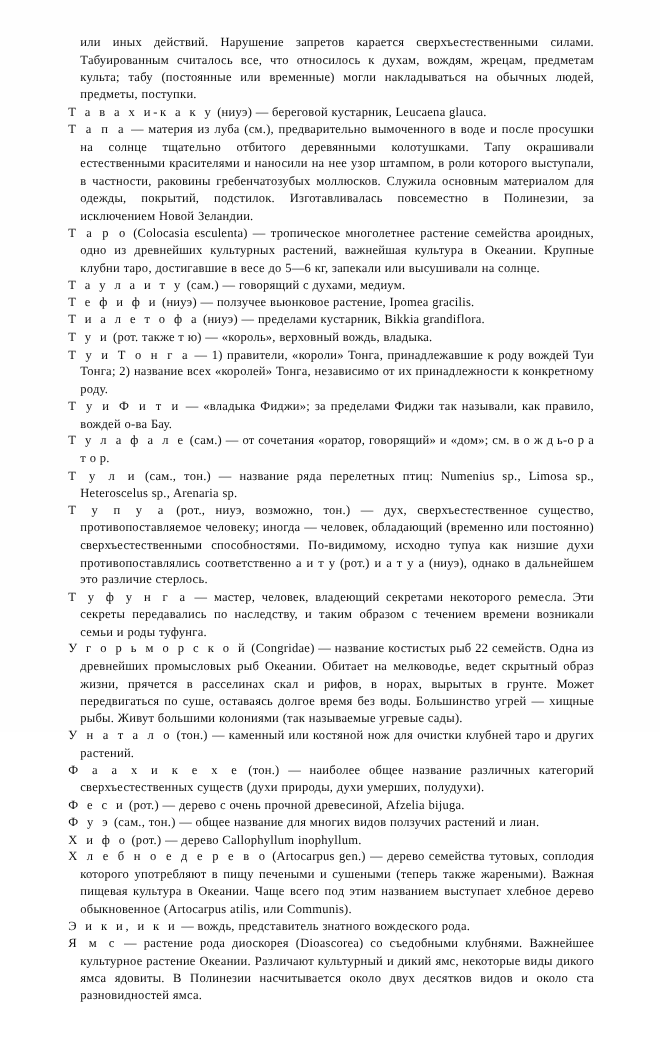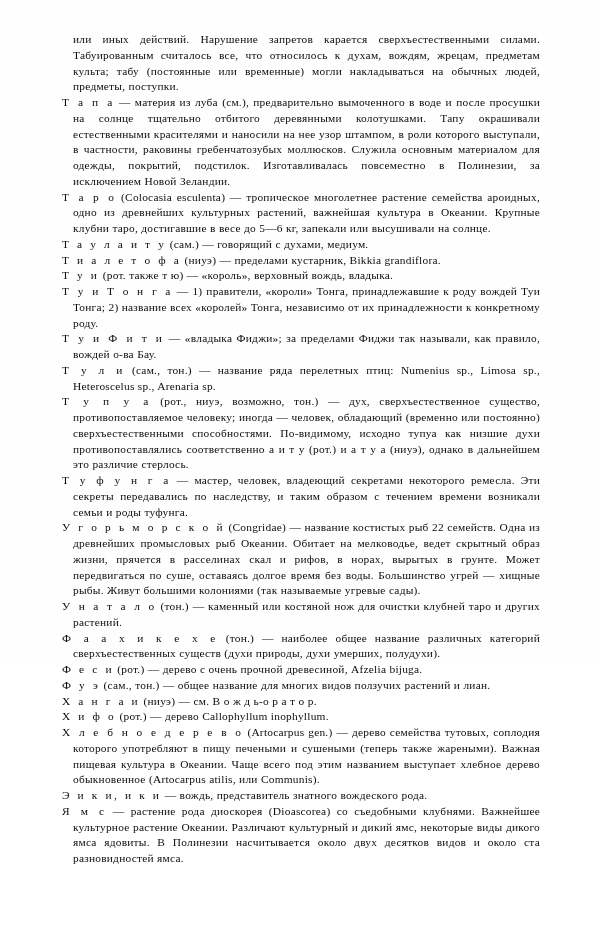--- a/index.html
+++ b/index.html
@@ -50,34 +50,36 @@
     letter-spacing: 0.22em;
     font-weight: 400;
   }
 </style>
 </head>
 <body>
 
 <div class="page">
   <div class="column" id="column">
       <p class="entry noindent"><span>или иных действий. Нарушение запретов карается сверхъестественными силами. Табуированным считалось все, что относилось к духам, вождям, жрецам, предметам культа; табу (постоянные или временные) могли накладываться на обычных людей, предметы, поступки.</span></p>
+      <p class="entry"><span class="hw">Т а в а х и-к а к у</span><span> (ниуэ) — береговой кустарник, Leucaena glauca.</span></p>
       <p class="entry"><span class="hw">Т а п а</span><span> — материя из луба (см.), предварительно вымоченного в воде и после просушки на солнце тщательно отбитого деревянными колотушками. Тапу окрашивали естественными красителями и наносили на нее узор штампом, в роли которого выступали, в частности, раковины гребенчатозубых моллюсков. Служила основным материалом для одежды, покрытий, подстилок. Изготавливалась повсеместно в Полинезии, за исключением Новой Зеландии.</span></p>
       <p class="entry"><span class="hw">Т а р о</span><span> (Colocasia esculenta) — тропическое многолетнее растение семейства ароидных, одно из древнейших культурных растений, важнейшая культура в Океании. Крупные клубни таро, достигавшие в весе до 5—6 кг, запекали или высушивали на солнце.</span></p>
       <p class="entry"><span class="hw">Т а у л а и т у</span><span> (сам.) — говорящий с духами, медиум.</span></p>
+      <p class="entry"><span class="hw">Т е ф и ф и</span><span> (ниуэ) — ползучее вьюнковое растение, Ipomea gracilis.</span></p>
       <p class="entry"><span class="hw">Т и а л е т о ф а</span><span> (ниуэ) — пределами кустарник, Bikkia grandiflora.</span></p>
       <p class="entry"><span class="hw">Т у и</span><span> (рот. также т ю) — «король», верховный вождь, владыка.</span></p>
       <p class="entry"><span class="hw">Т у и  Т о н г а</span><span> — 1) правители, «короли» Тонга, принадлежавшие к роду вождей Туи Тонга; 2) название всех «королей» Тонга, независимо от их принадлежности к конкретному роду.</span></p>
       <p class="entry"><span class="hw">Т у и  Ф и т и</span><span> — «владыка Фиджи»; за пределами Фиджи так называли, как правило, вождей о-ва Бау.</span></p>
+      <p class="entry"><span class="hw">Т у л а ф а л е</span><span> (сам.) — от сочетания «оратор, говорящий» и «дом»; см. в о ж д ь-о р а т о р.</span></p>
       <p class="entry"><span class="hw">Т у л и</span><span> (сам., тон.) — название ряда перелетных птиц: Numenius sp., Limosa sp., Heteroscelus sp., Arenaria sp.</span></p>
       <p class="entry"><span class="hw">Т у п у а</span><span> (рот., ниуэ, возможно, тон.) — дух, сверхъестественное существо, противопоставляемое человеку; иногда — человек, обладающий (временно или постоянно) сверхъестественными способностями. По-видимому, исходно тупуа как низшие духи противопоставлялись соответственно а и т у (рот.) и а т у а (ниуэ), однако в дальнейшем это различие стерлось.</span></p>
       <p class="entry"><span class="hw">Т у ф у н г а</span><span> — мастер, человек, владеющий секретами некоторого ремесла. Эти секреты передавались по наследству, и таким образом с течением времени возникали семьи и роды туфунга.</span></p>
       <p class="entry"><span class="hw">У г о р ь  м о р с к о й</span><span> (Congridae) — название костистых рыб 22 семейств. Одна из древнейших промысловых рыб Океании. Обитает на мелководье, ведет скрытный образ жизни, прячется в расселинах скал и рифов, в норах, вырытых в грунте. Может передвигаться по суше, оставаясь долгое время без воды. Большинство угрей — хищные рыбы. Живут большими колониями (так называемые угревые сады).</span></p>
       <p class="entry"><span class="hw">У н а т а л о</span><span> (тон.) — каменный или костяной нож для очистки клубней таро и других растений.</span></p>
       <p class="entry"><span class="hw">Ф а а х и к е х е</span><span> (тон.) — наиболее общее название различных категорий сверхъестественных существ (духи природы, духи умерших, полудухи).</span></p>
       <p class="entry"><span class="hw">Ф е с и</span><span> (рот.) — дерево с очень прочной древесиной, Afzelia bijuga.</span></p>
       <p class="entry"><span class="hw">Ф у э</span><span> (сам., тон.) — общее название для многих видов ползучих растений и лиан.</span></p>
-      <p class="entry"><span class="hw">Х а н г а и</span><span> (ниуэ) — см. В о ж д ь-о р а т о р.</span></p>
       <p class="entry"><span class="hw">Х и ф о</span><span> (рот.) — дерево Callophyllum inophyllum.</span></p>
       <p class="entry"><span class="hw">Х л е б н о е  д е р е в о</span><span> (Artocarpus gen.) — дерево семейства тутовых, соплодия которого употребляют в пищу печеными и сушеными (теперь также жареными). Важная пищевая культура в Океании. Чаще всего под этим названием выступает хлебное дерево обыкновенное (Artocarpus atilis, или Communis).</span></p>
       <p class="entry"><span class="hw">Э и к и, и к и</span><span> — вождь, представитель знатного вождеского рода.</span></p>
       <p class="entry"><span class="hw">Я м с</span><span> — растение рода диоскорея (Dioascorea) со съедобными клубнями. Важнейшее культурное растение Океании. Различают культурный и дикий ямс, некоторые виды дикого ямса ядовиты. В Полинезии насчитывается около двух десятков видов и около ста разновидностей ямса.</span></p>
     </div>
 </div>
 
 </body></html>

